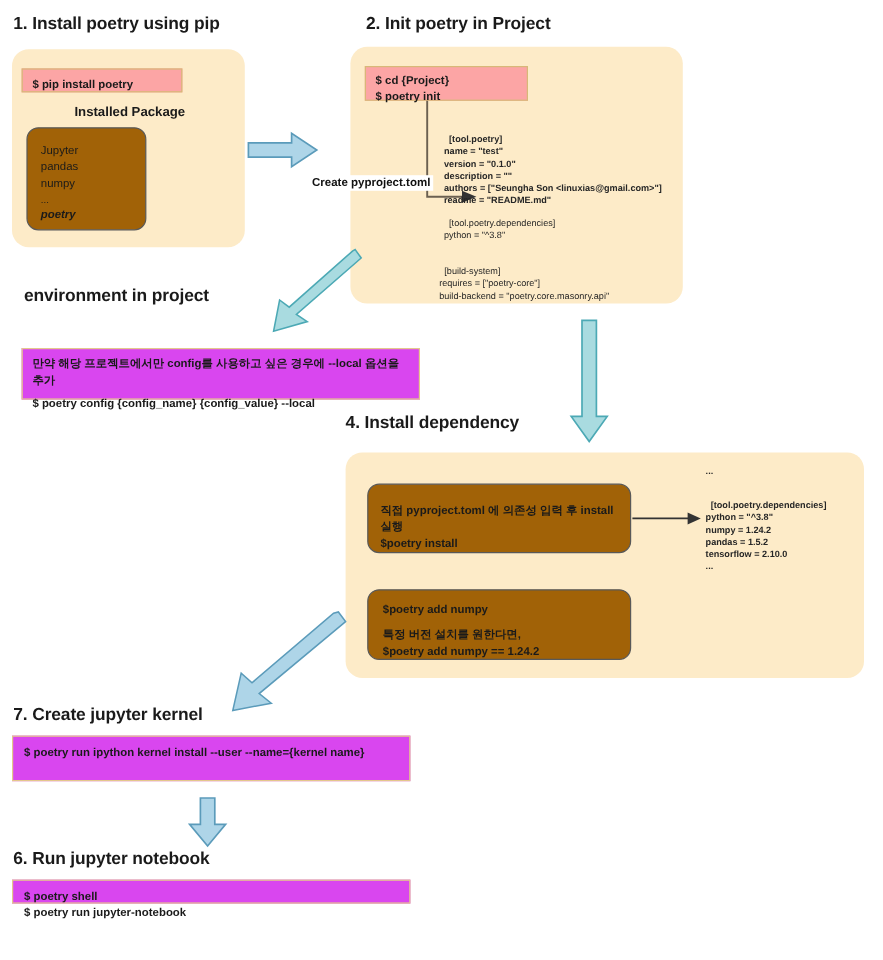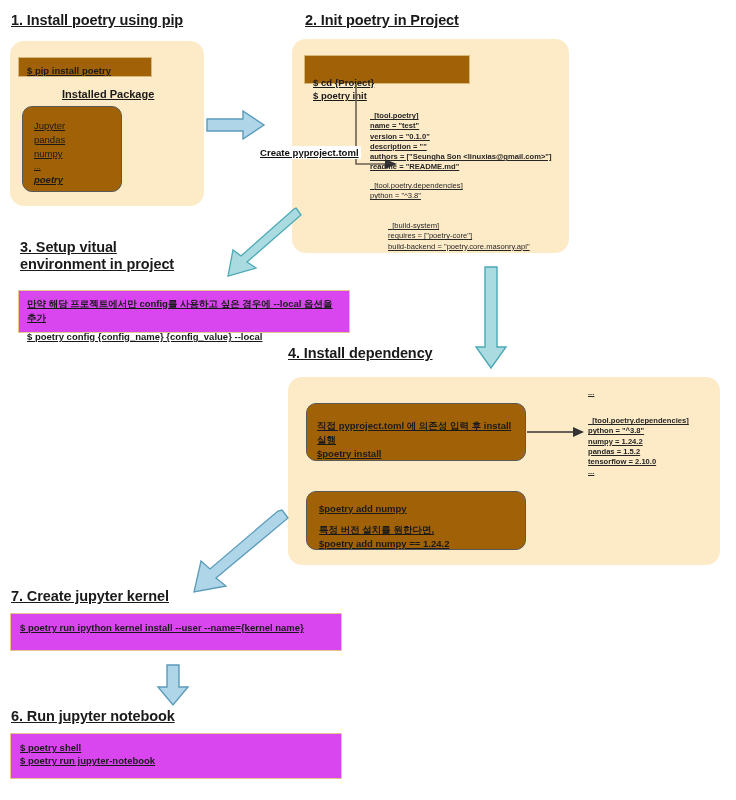--- a/index.html
+++ b/index.html
@@ -1,30 +1,30 @@
 <!DOCTYPE html>
 <html><head>
 <meta charset="utf-8">
 <style>
   html,body{margin:0;padding:0;background:#ffffff;}
   body{
     width:736px;height:800px;position:relative;overflow:hidden;
     font-family:"Liberation Sans","DejaVu Sans",sans-serif;
     color:#1a1a1a;
   }
-  .abs{position:absolute;text-decoration:underline;}
+  .abs{position:absolute;}
   .heading{
     font-size:14.5px;font-weight:bold;color:#1a1a1a;line-height:17px;
     letter-spacing:-0.1px;
   }
   .panel{
     background:#fdebc8;border-radius:14px;
   }
   .cmdbox{
-    background:#a16207;border:1px solid #d8b878;
+    background:#fca5a5;border:1px solid #d8b878;
     font-size:9.5px;font-weight:bold;line-height:13px;color:#1a1a1a;
     box-sizing:border-box;padding:6px 8px;
   }
   .cmdbox-plain{
     background:#d946ef;border:1px solid #e4c78c;
     font-size:9.5px;font-weight:bold;line-height:13px;color:#1a1a1a;
     box-sizing:border-box;padding:7px 8px;
   }
   .whitebox{
     background:#a16207;border:1px solid #595959;border-radius:10px;
@@ -71,21 +71,21 @@
 <div class="abs" style="left:205px;top:108px;">
 <svg width="62" height="34" viewBox="0 0 62 34">
   <polygon points="2,11 38,11 38,3 59,17 38,31 38,23 2,23" fill="#aed5e8" stroke="#5b9bba" stroke-width="1.4"></polygon>
 </svg>
 </div>
 
 <div class="abs heading" style="left:305px;top:12px;">2. Init poetry in Project</div>
 
 <div class="abs panel" style="left:292px;top:39px;width:277px;height:214px;"></div>
 
-<div class="abs cmdbox" style="left:304px;top:55px;width:166px;height:29px;padding-top:20px;">
+<div class="abs cmdbox" style="left:304px;top:55px;width:136px;height:29px;padding-top:5px;">
   <div>$ cd {Project}</div>
   <div>$ poetry init</div>
 </div>
 
 <div class="abs" style="left:352px;top:84px;">
 <svg width="50" height="92" viewBox="0 0 50 92">
   <path d="M4,0 L4,80 L34,80" fill="none" stroke="#6b6050" stroke-width="1.6"></path>
   <polygon points="33,75 45,80 33,85" fill="#333333"></polygon>
 </svg>
 </div>
@@ -97,34 +97,33 @@
 name = "test"
 version = "0.1.0"
 description = ""
 authors = ["Seungha Son &lt;linuxias@gmail.com&gt;"]
 readme = "README.md"</span>
 </div>
 <div class="abs toml" style="left:370px;top:171px;">
   <span>[tool.poetry.dependencies]
 python = "^3.8"</span>
 </div>
-<div class="abs toml" style="left:388px;top:211px;">
+<div class="abs toml" style="left:366px;top:211px;">
   <span>[build-system]
 requires = ["poetry-core"]
 build-backend = "poetry.core.masonry.api"</span>
 </div>
 
 <div class="abs" style="left:222px;top:206px;">
 <svg width="82" height="76" viewBox="0 0 82 76">
   <polygon points="76,2 81,9 27,56 36,62 8,70 13,44 21,50 74,3" fill="#a9dbe0" stroke="#4ca9b5" stroke-width="1.3" transform="translate(-2,0)"></polygon>
 </svg>
 </div>
 
 <div class="abs heading" style="left:20px;top:239px;">
-  <div>3. Setup vitual</div>
   <div>environment in project</div>
 </div>
 
 <div class="abs cmdbox-plain kobox" style="left:18px;top:290px;width:332px;height:43px;padding:6px 8px;">
   <div>만약 해당 프로젝트에서만 config를 사용하고 싶은 경우에 --local 옵션을 추가</div>
   <div style="margin-top:5px;">$ poetry config {config_name} {config_value} --local</div>
 </div>
 
 <div class="abs" style="left:473px;top:265px;">
 <svg width="38" height="106" viewBox="0 0 38 106">
@@ -177,16 +176,16 @@
 </div>
 
 <div class="abs" style="left:155px;top:663px;">
 <svg width="38" height="44" viewBox="0 0 38 44">
   <polygon points="12,2 24,2 24,24 33,24 18,42 3,24 12,24" fill="#aed5e8" stroke="#5b9bba" stroke-width="1.4"></polygon>
 </svg>
 </div>
 
 <div class="abs heading" style="left:11px;top:708px;">6. Run jupyter notebook</div>
 
-<div class="abs cmdbox-plain" style="left:10px;top:733px;width:332px;height:46px;padding:7px 9px;">
+<div class="abs cmdbox-plain" style="left:10px;top:733px;width:332px;height:20px;padding:7px 9px;">
   <div>$ poetry shell</div>
   <div>$ poetry run jupyter-notebook</div>
 </div>
 
 </body></html>

